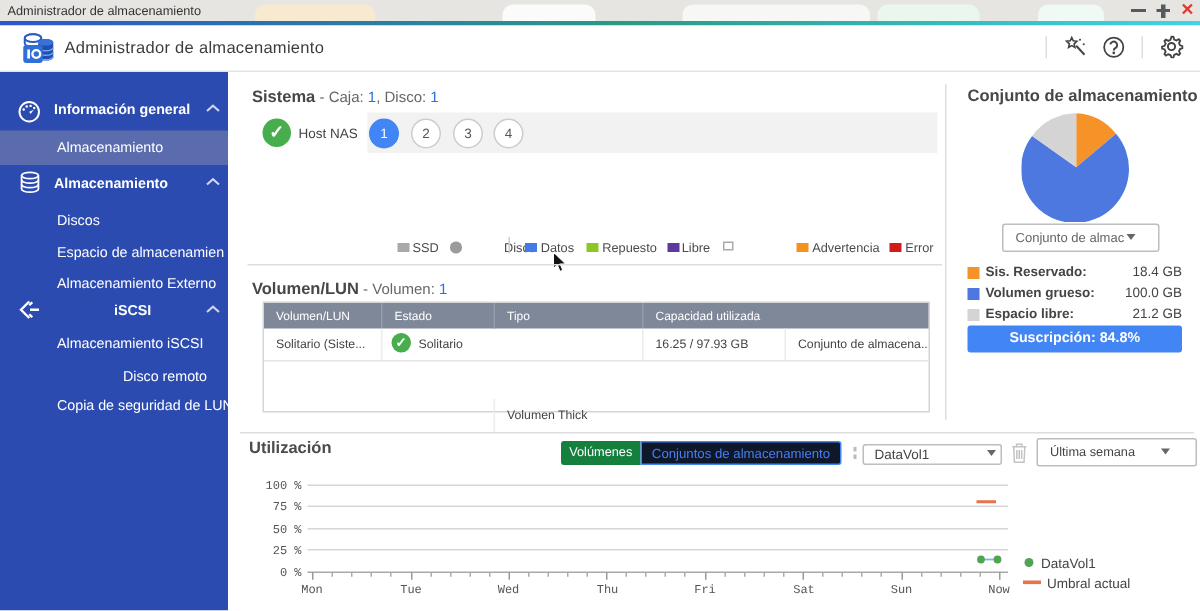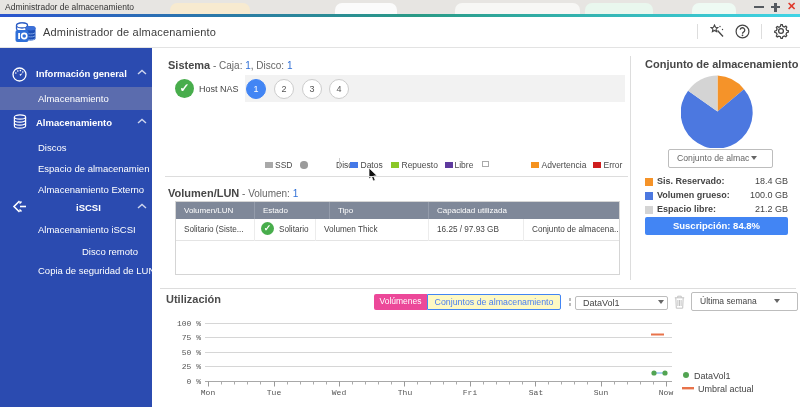--- a/index.html
+++ b/index.html
@@ -53,22 +53,22 @@
 .rptitle { left:645px; top:58px; font-size:11px; font-weight:700; color:#474747; }
 .dropdown { border:1px solid #bdbdbd; border-radius:2px; background:#fff; font-size:9px; color:#444; line-height:14px; padding-left:7px; white-space:nowrap; overflow:hidden; }
 .caret { position:absolute; width:0; height:0; border-left:3.5px solid transparent; border-right:3.5px solid transparent; border-top:4px solid #666; }
 .rleg { position:absolute; left:645px; width:143px; height:12px; font-size:9px; color:#444; }
 .rleg .sq { position:absolute; left:0; top:2px; width:8px; height:8px; }
 .rleg .lab { position:absolute; left:12px; top:0;font-weight:bold; }
 .rleg .val { position:absolute; right:0; top:0; }
 .banner { left:645px; top:217px; width:143px; height:18px; background:#4285f4; border-radius:2px; color:#fff; font-size:9.5px; font-weight:700; text-align:center; line-height:18px; }
 
 
-.btn-blue { left:374px; top:294px; width:53px; height:15.5px; background:#ec4899; border-radius:2px 0 0 2px; color:#fff; font-size:8.5px; text-align:center; line-height:15.5px; }
-.btn-white { left:427px; top:294px; width:134px; height:15.5px; background:#fef9c3; border:1px solid #4285f4; border-radius:0 2px 2px 0; color:#4a7ef0; font-size:8.8px; text-align:center; line-height:14px; }
+.btn-blue { left:374px; top:294px; width:53px; height:15.5px; background:#15803d; border-radius:2px 0 0 2px; color:#fff; font-size:8.5px; text-align:center; line-height:15.5px; }
+.btn-white { left:427px; top:294px; width:134px; height:15.5px; background:#0f172a; border:1px solid #4285f4; border-radius:0 2px 2px 0; color:#4a7ef0; font-size:8.8px; text-align:center; line-height:14px; }
 .util-title { left:166px; top:293px; font-size:11px; font-weight:700; color:#4c4c4c; }
 </style>
 </head>
 <body>
 
 <div class="abs titlebar">
   <div class="blob" style="left:170px;width:80px;background:#f7ead0;"></div>
   <div class="blob" style="left:335px;width:62px;background:#fbfbfb;"></div>
   <div class="blob" style="left:455px;width:125px;background:#f7f7f5;"></div>
   <div class="blob" style="left:585px;width:68px;background:#e9f7ee;"></div>
@@ -186,21 +186,21 @@
 <div class="abs" style="left:168px;top:183px;"><span class="sectitle">Volumen/LUN</span><span class="subinfo"> - Volumen: <span class="bluelink">1</span></span></div>
 <div class="abs tbl">
   <div class="thead"></div>
   <div class="th" style="left:0;width:78px;border-left:none;">Volumen/LUN</div>
   <div class="th" style="left:78px;width:75px;">Estado</div>
   <div class="th" style="left:153px;width:99px;">Tipo</div>
   <div class="th" style="left:252px;width:95px;">Capacidad utilizada</div>
   <div class="trow">
     <div class="td" style="left:0;width:78px;border-left:none;">Solitario (Siste...</div>
     <div class="td" style="left:78px;width:75px;padding-left:24px;">Solitario</div>
-    <div class="td" style="left:139px;width:99px;">Volumen Thick</div>
+    <div class="td" style="left:153px;width:99px;margin-top:47px;">Volumen Thick</div>
     <div class="td" style="left:252px;width:95px;">16.25 / 97.93 GB</div>
     <div class="td" style="left:347px;width:96px;">Conjunto de almacena...</div>
   </div>
 </div>
 <div class="abs" style="left:261px;top:222px;width:13px;height:13px;border-radius:50%;background:#48ad4c;color:#fff;font-size:9px;font-weight:700;text-align:center;line-height:13px;">✓</div>
 
 <div class="abs vdiv"></div>
 <div class="abs rptitle">Conjunto de almacenamiento</div>
 <svg class="abs" style="left:681px;top:75px;" width="73" height="73" viewBox="0 0 73 73">
   <path d="M36.5 36.5 L36.5 0.5 A36 36 0 0 1 63 14.2 Z" fill="#f59329"></path>

